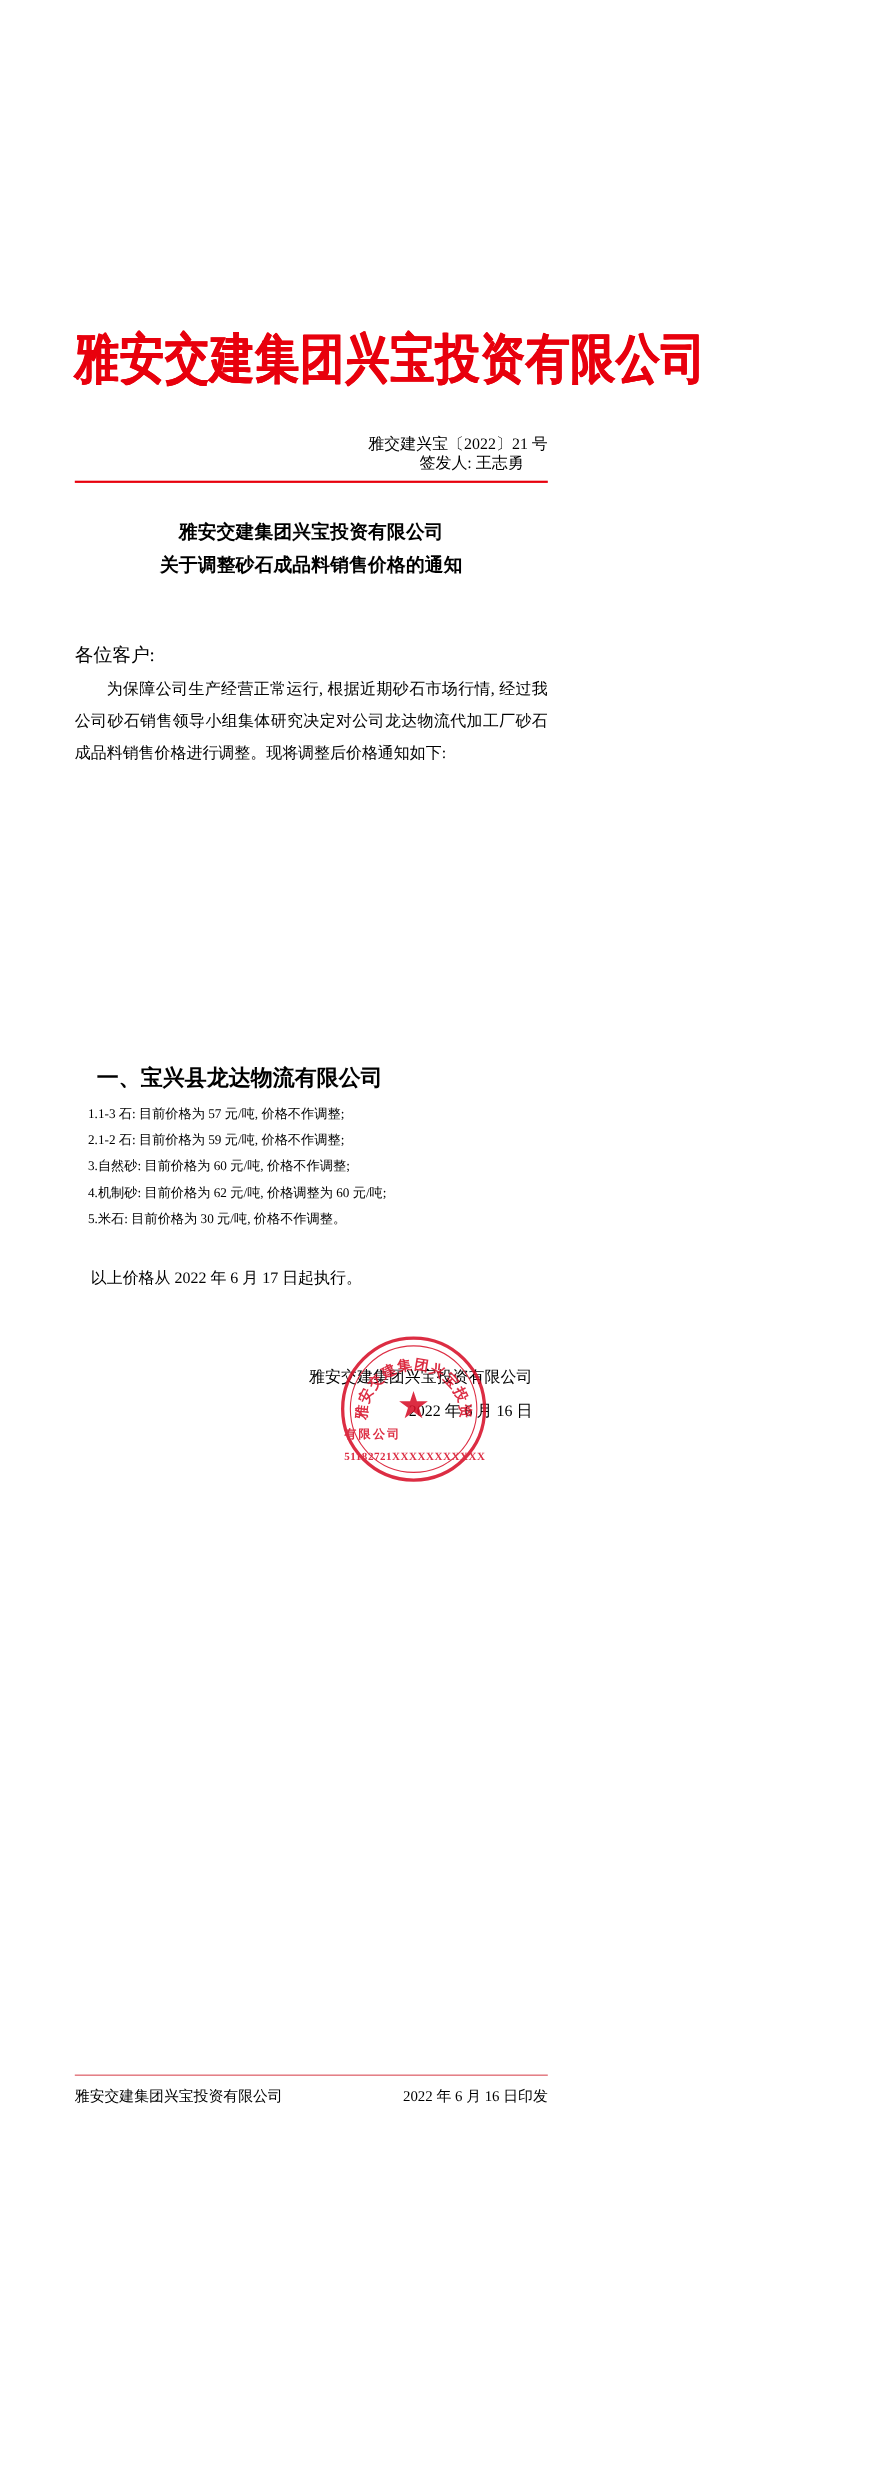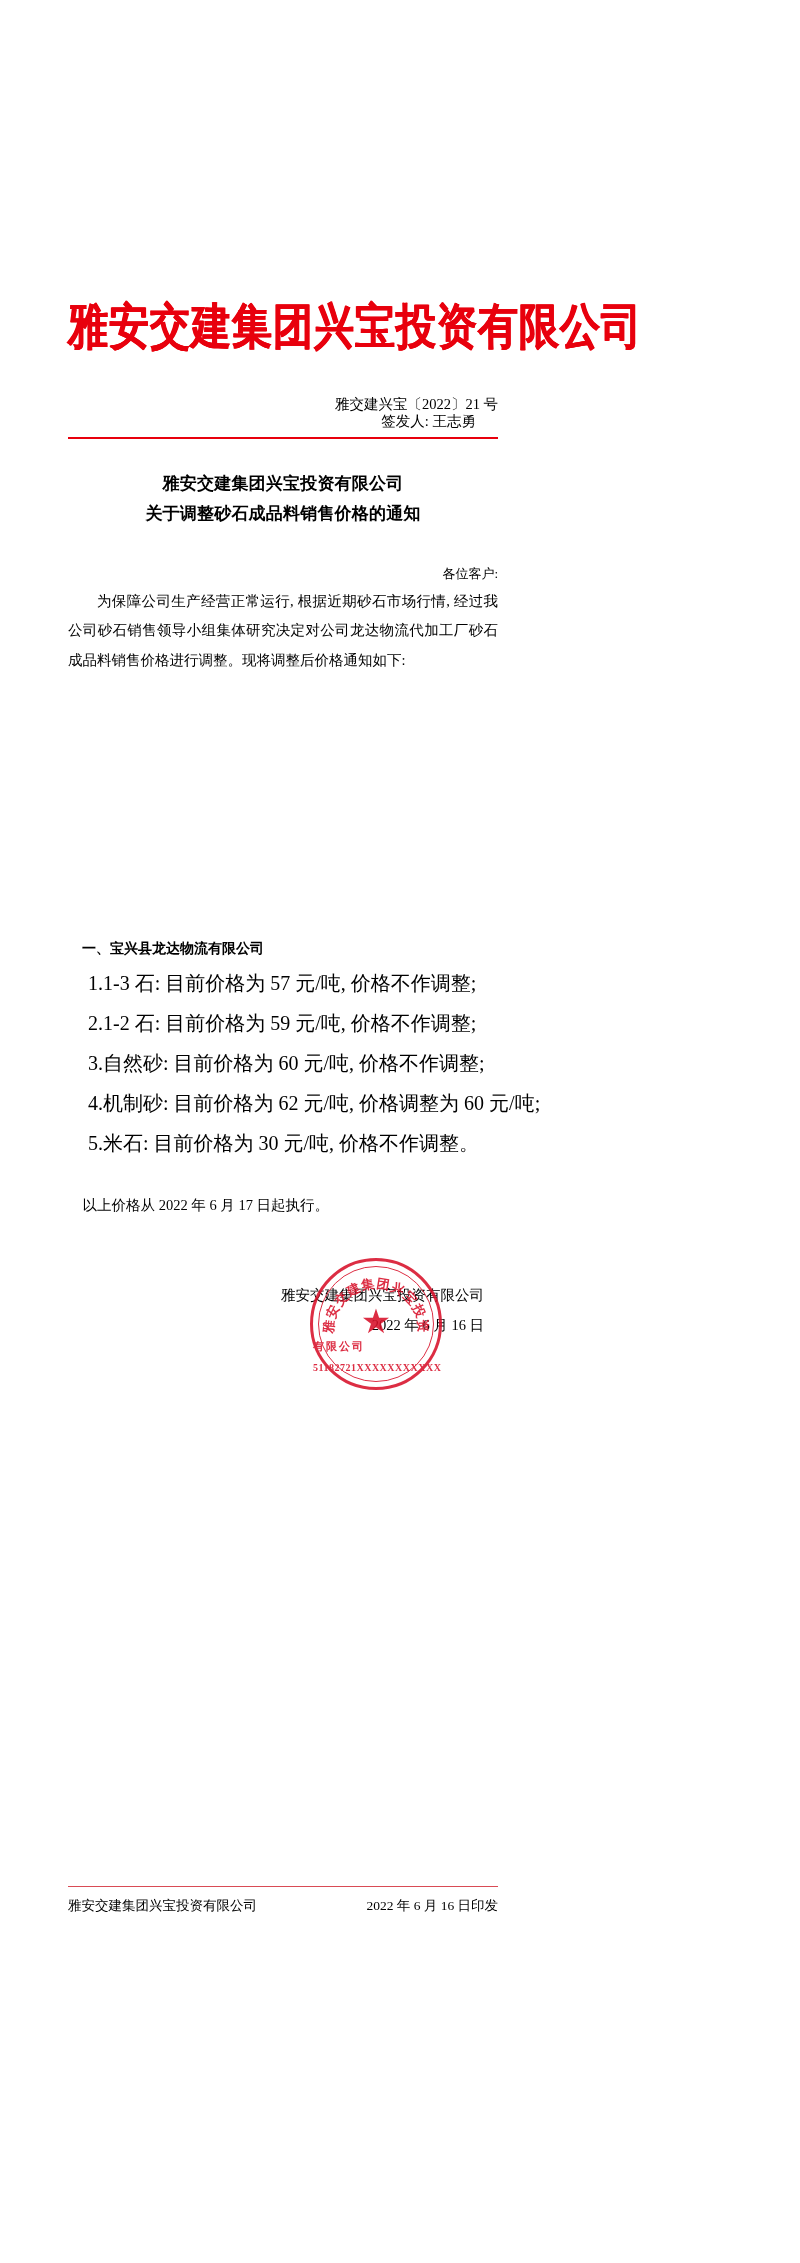--- a/index.html
+++ b/index.html
@@ -61,48 +61,47 @@
   }
   .doc-title {
     margin-top: 30px;
     text-align: center;
     font-size: 17px;
     font-weight: 700;
     line-height: 1.75;
     letter-spacing: 0.2px;
   }
   .salutation {
-    margin-top: 34px;
-    font-size: 13px;
+    margin-top: 52px;
+    font-size: 17px;
     line-height: 1.9;
-    text-align: right;
   }
   .para {
     font-size: 14.5px;
     line-height: 2.02;
     text-align: justify;
     text-justify: inter-ideograph;
     text-indent: 2em;
   }
   .spacer-block {
     height: 260px;
   }
   .section-head {
-    font-size: 14px;
+    font-size: 20px;
     font-weight: 700;
     line-height: 2.0;
     text-indent: 1em;
   }
   .item-list {
     margin: 0;
     padding: 0;
     list-style: none;
   }
   .item-list li {
-    font-size: 20px;
+    font-size: 12px;
     line-height: 2.0;
     text-indent: 1em;
     white-space: nowrap;
   }
   .effective {
     font-size: 14.5px;
     line-height: 2.0;
     text-indent: 1em;
     margin-top: 28px;
   }

